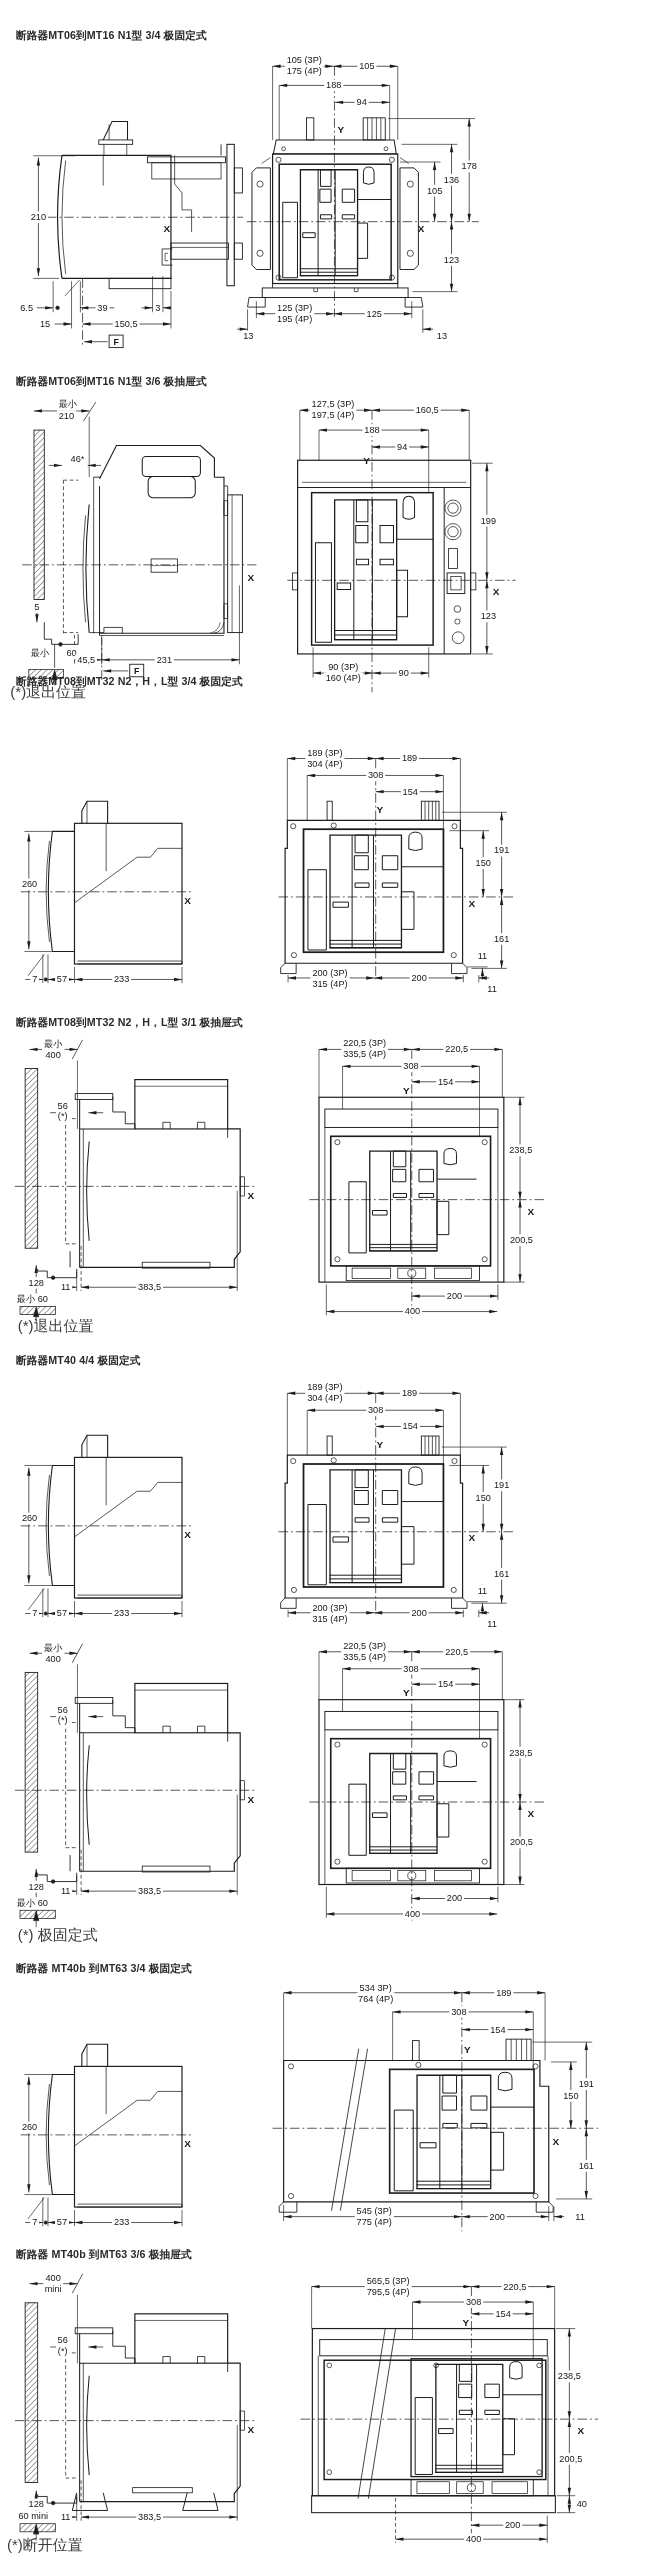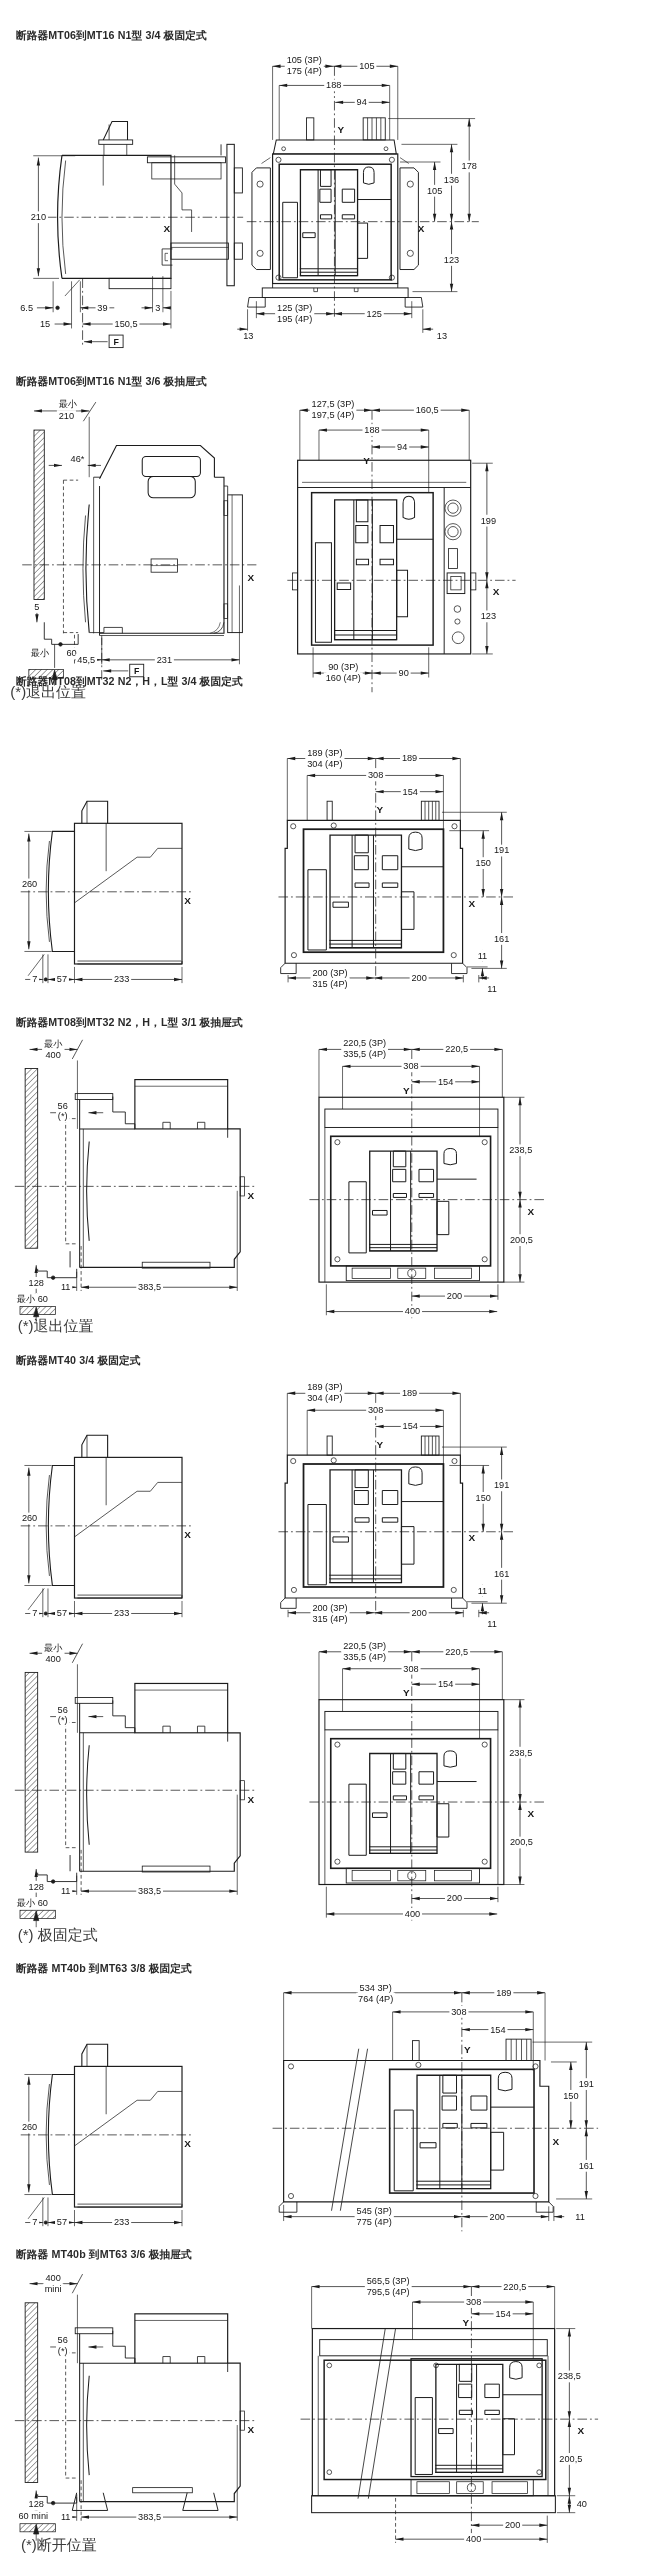--- a/index.html
+++ b/index.html
@@ -19,25 +19,25 @@
 </head>
 <body>
 
 <div class="page">
 <h3 class="sec-title" style="top:29px">断路器MT06到MT16 N1型 3/4 极固定式</h3>
     <h3 class="sec-title" style="top:375px">断路器MT06到MT16 N1型 3/6 极抽屉式</h3>
     <div class="sec-caption" style="left:10.3px;top:683px">(*)退出位置</div>
     <h3 class="sec-title" style="top:675px">断路器MT08到MT32 N2，H，L型 3/4 极固定式</h3>
     <h3 class="sec-title" style="top:1016px">断路器MT08到MT32 N2，H，L型 3/1 极抽屉式</h3>
     <div class="sec-caption" style="left:17.7px;top:1317px">(*)退出位置</div>
-    <h3 class="sec-title" style="top:1354px">断路器MT40 3/4 极固定式</h3>
+    <h3 class="sec-title" style="top:1354px">断路器MT40 4/4 极固定式</h3>
     <div class="sec-caption" style="left:17.7px;top:1926px">(*) 极固定式</div>
-    <h3 class="sec-title" style="top:1962px">断路器 MT40b 到MT63 3/8 极固定式</h3>
+    <h3 class="sec-title" style="top:1962px">断路器 MT40b 到MT63 3/4 极固定式</h3>
     <h3 class="sec-title" style="top:2248px">断路器 MT40b 到MT63 3/6 极抽屉式</h3>
-    <div class="sec-caption" style="left:21px;top:2536px">(*)断开位置</div>
+    <div class="sec-caption" style="left:7px;top:2536px">(*)断开位置</div>
 <svg class="drawing" width="663" height="2576" viewBox="0 0 900 3498">
 <defs>
 <marker id="ar" viewBox="0 0 12 6" markerWidth="12" markerHeight="6" refX="11.3" refY="3" orient="auto-start-reverse" markerUnits="userSpaceOnUse">
   <path d="M0.5,0.7 L11.5,3 L0.5,5.3 Z" fill="#1c1c1c" stroke="none"></path>
 </marker>
 <pattern id="hatch" width="5.5" height="5.5" patternTransform="rotate(45)" patternUnits="userSpaceOnUse">
   <line x1="0" y1="0" x2="0" y2="5.5" stroke="#1c1c1c" stroke-width="1.1"></line>
 </pattern>
 <g class="ink" fill="none">
 <g id="face">

